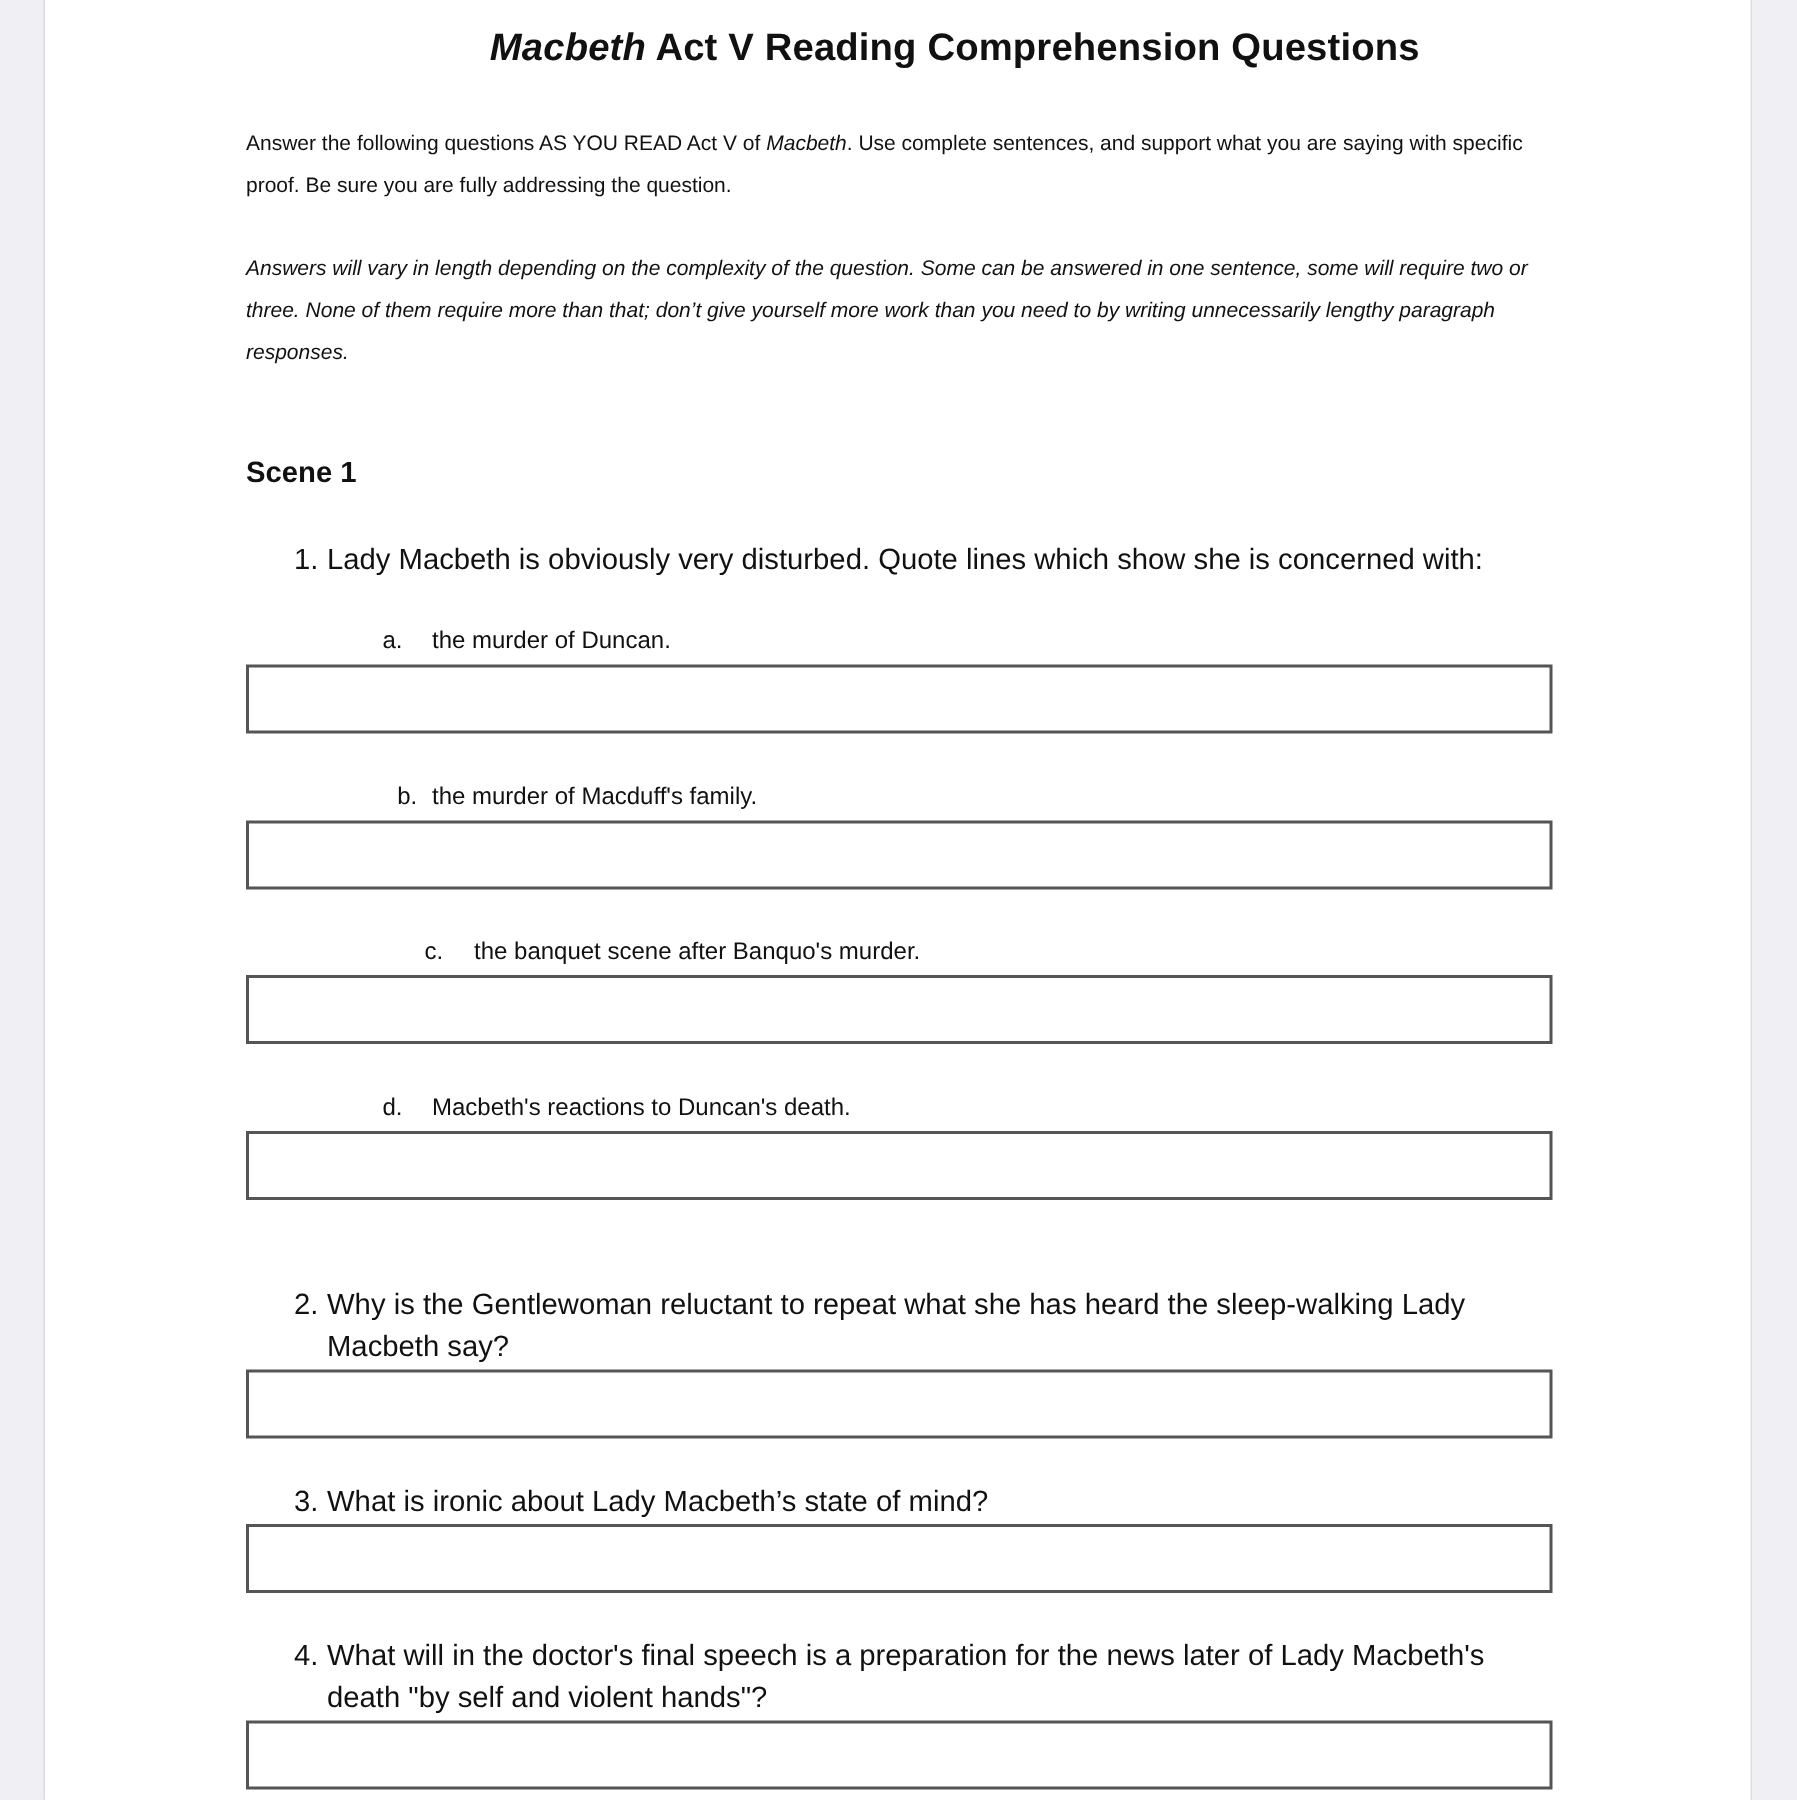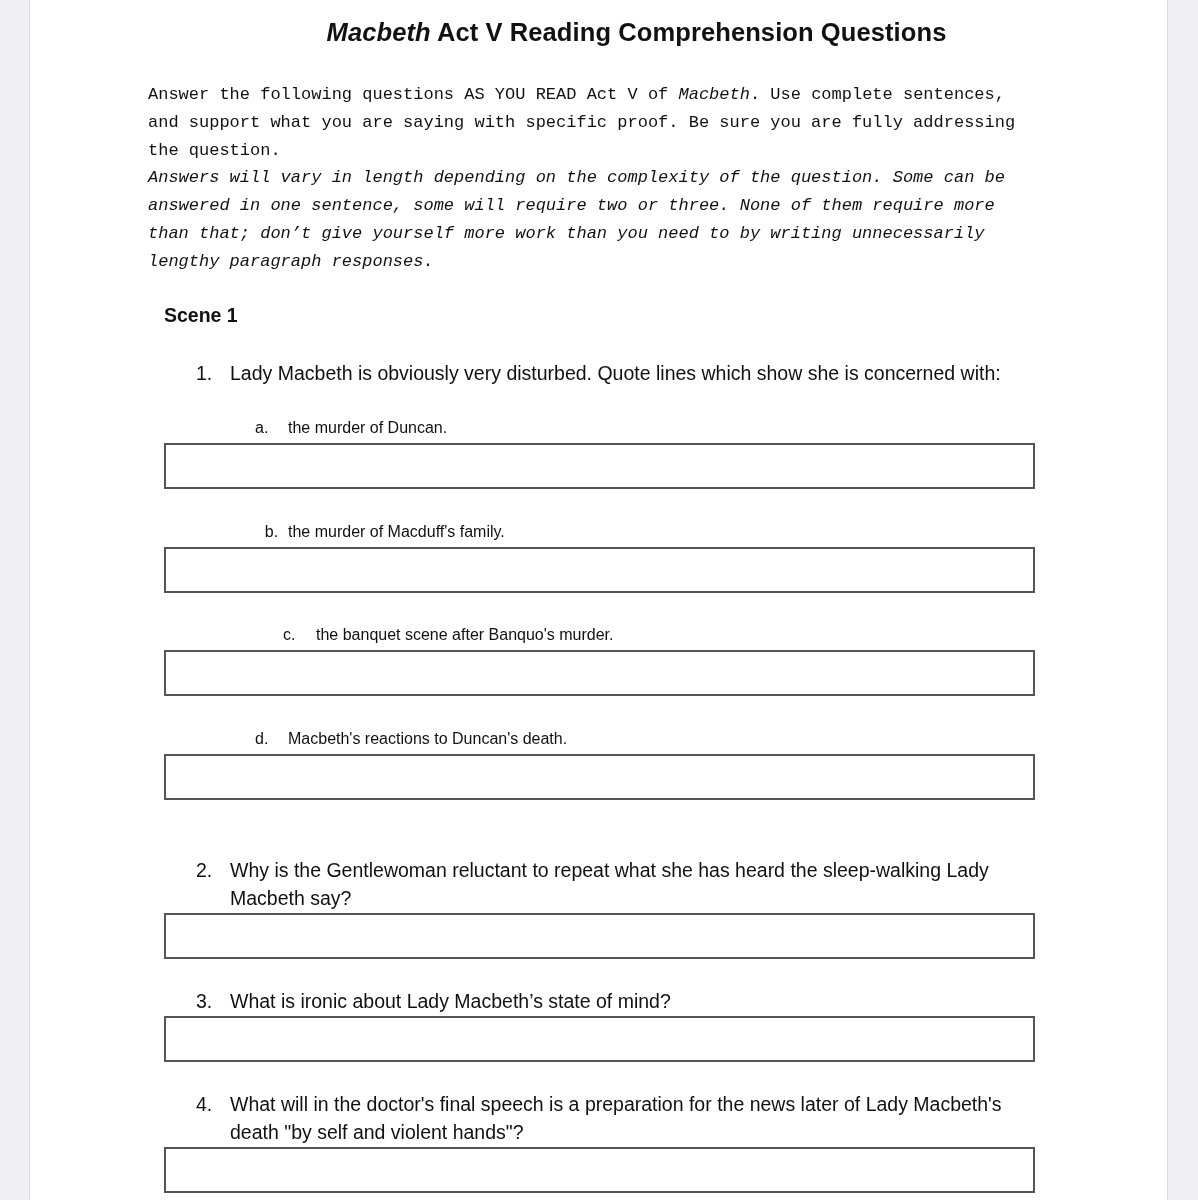--- a/index.html
+++ b/index.html
@@ -31,25 +31,24 @@
       width: 1137px;
       text-align: center;
       font-size: 25.5px;
       font-weight: bold;
       letter-spacing: 0.1px;
       padding-left: 38px;
     }
     .title .ital { font-style: italic; }
     .para {
       position: absolute;
-      left: 118px;
+      left: 134px;
       width: 880px;
-      font-size: 17px;
+      font-size: 14px;
       line-height: 28px;
-      font-family: Liberation Mono, monospace;
     }
     .para.intro { top: 81px; }
     .para.note { top: 164px; font-style: italic; }
     .para .ital { font-style: italic; }
     .scene {
       position: absolute;
       left: 134px;
       top: 304px;
       font-size: 19.5px;
       font-weight: bold;
@@ -61,21 +60,21 @@
       font-size: 19.5px;
       line-height: 28px;
     }
     .q .num {
       position: absolute;
       left: 0;
       top: 0;
     }
     .q .qtext {
       display: block;
-      margin-left: 34px;
+      margin-left: 22px;
     }
     .sub {
       position: absolute;
       left: 225px;
       font-size: 16px;
       line-height: 28px;
       white-space: nowrap;
     }
     .sub .letter {
       display: inline-block;

